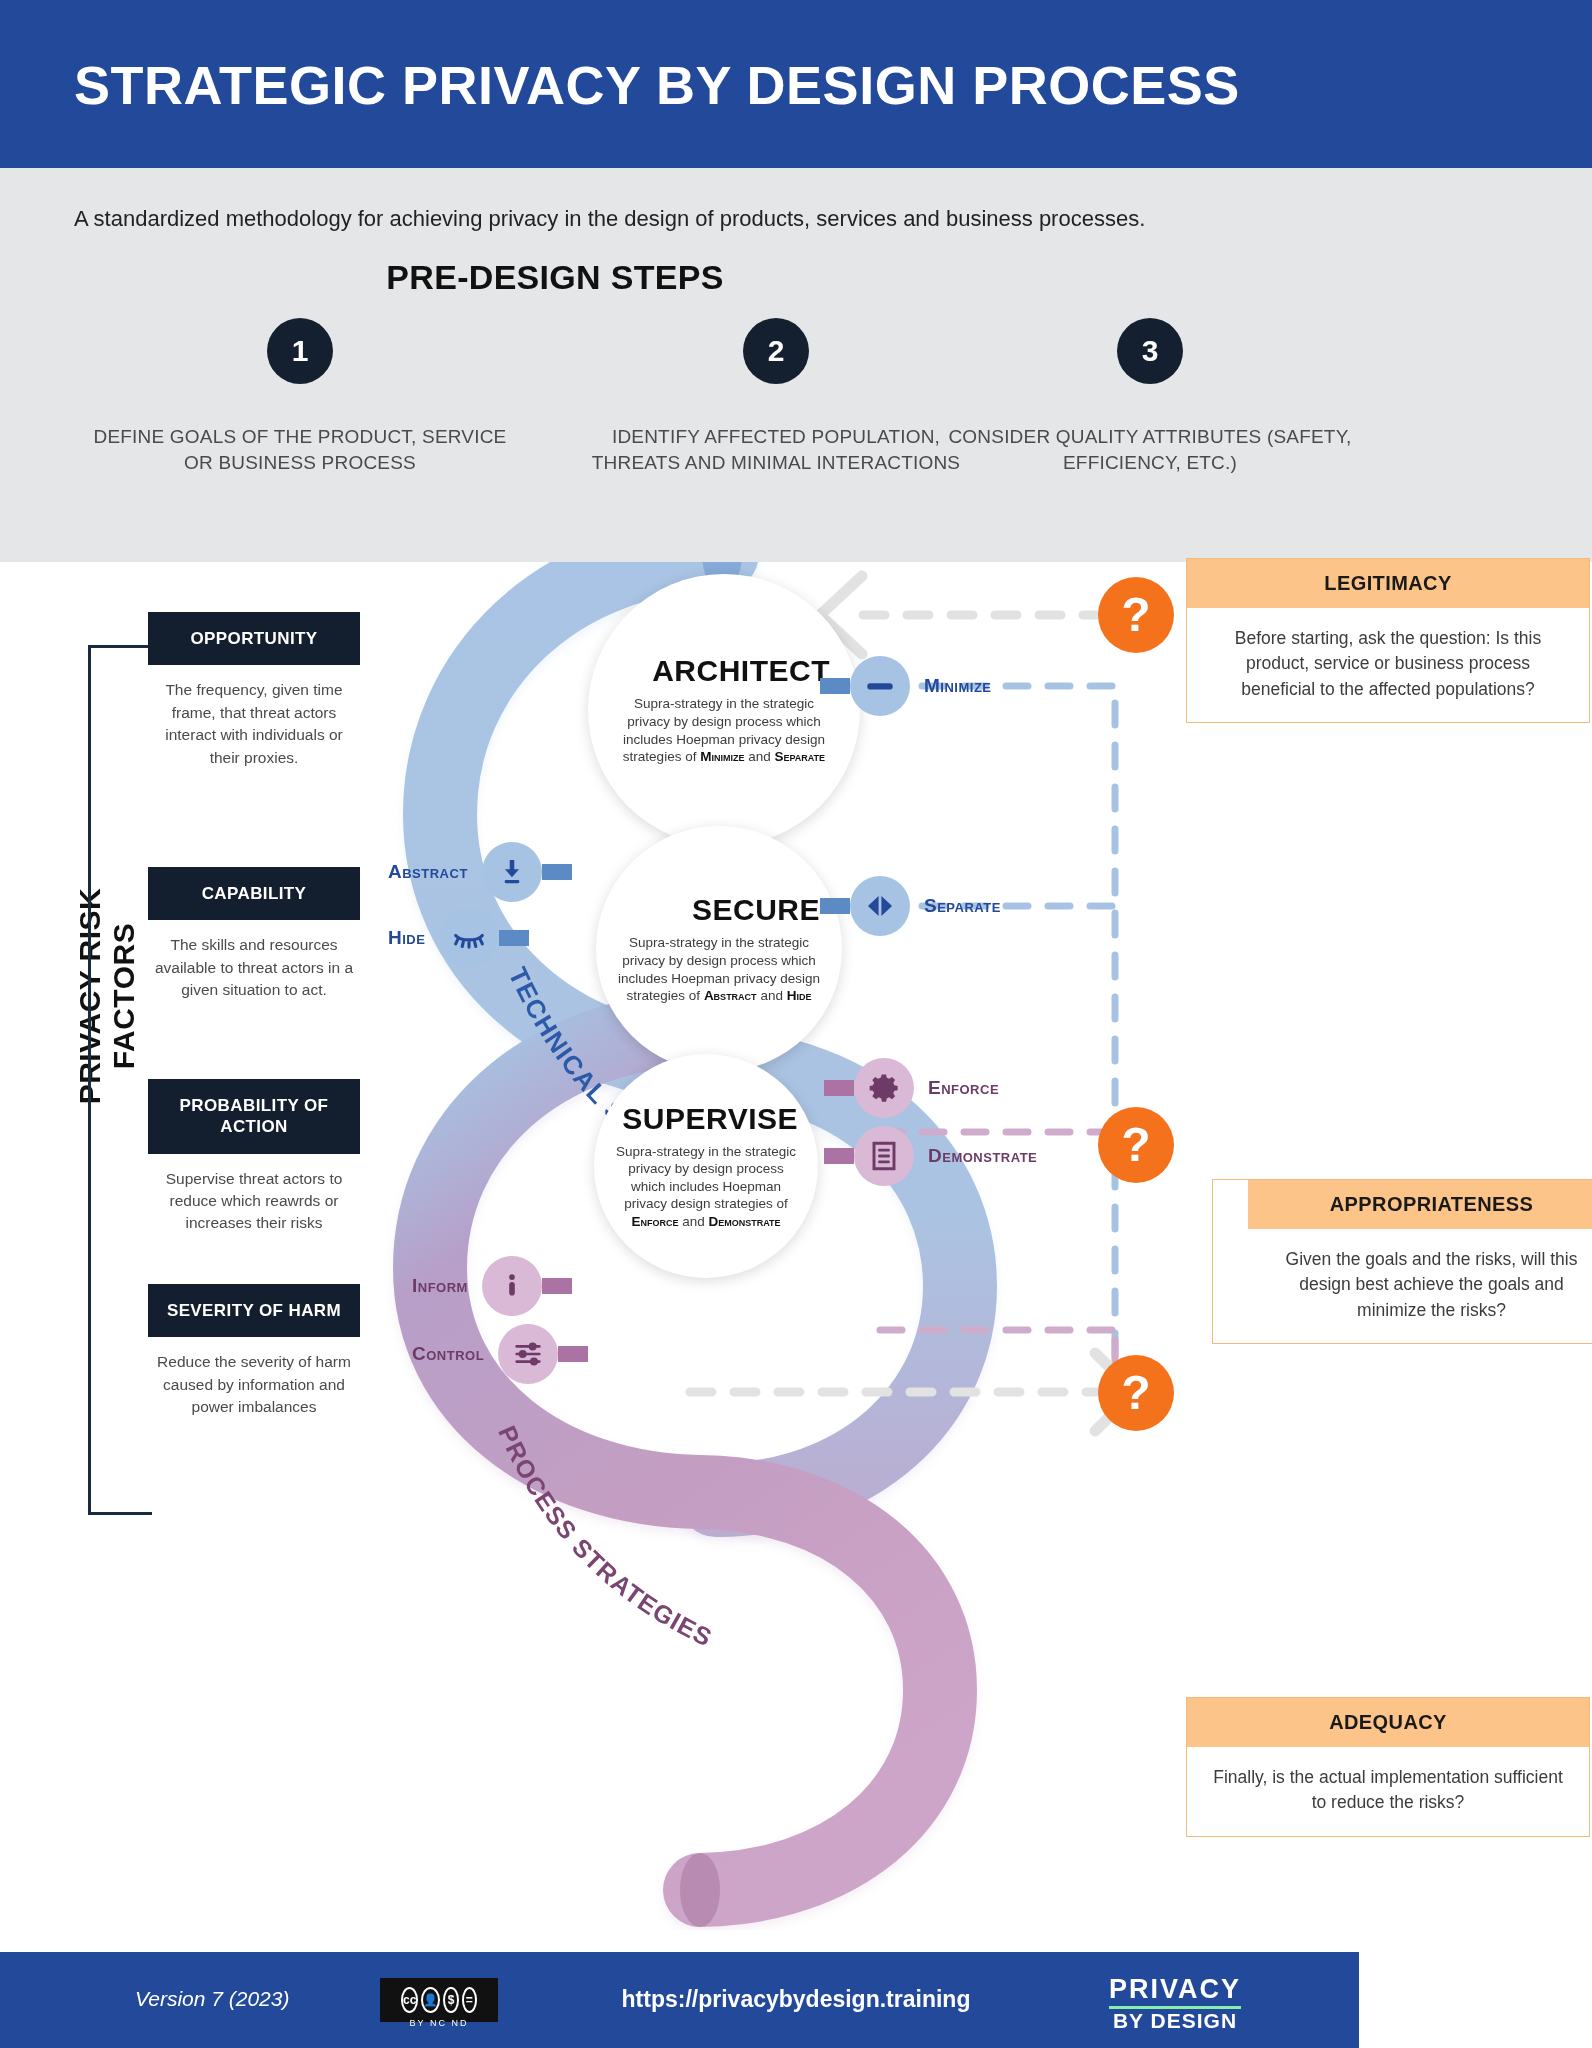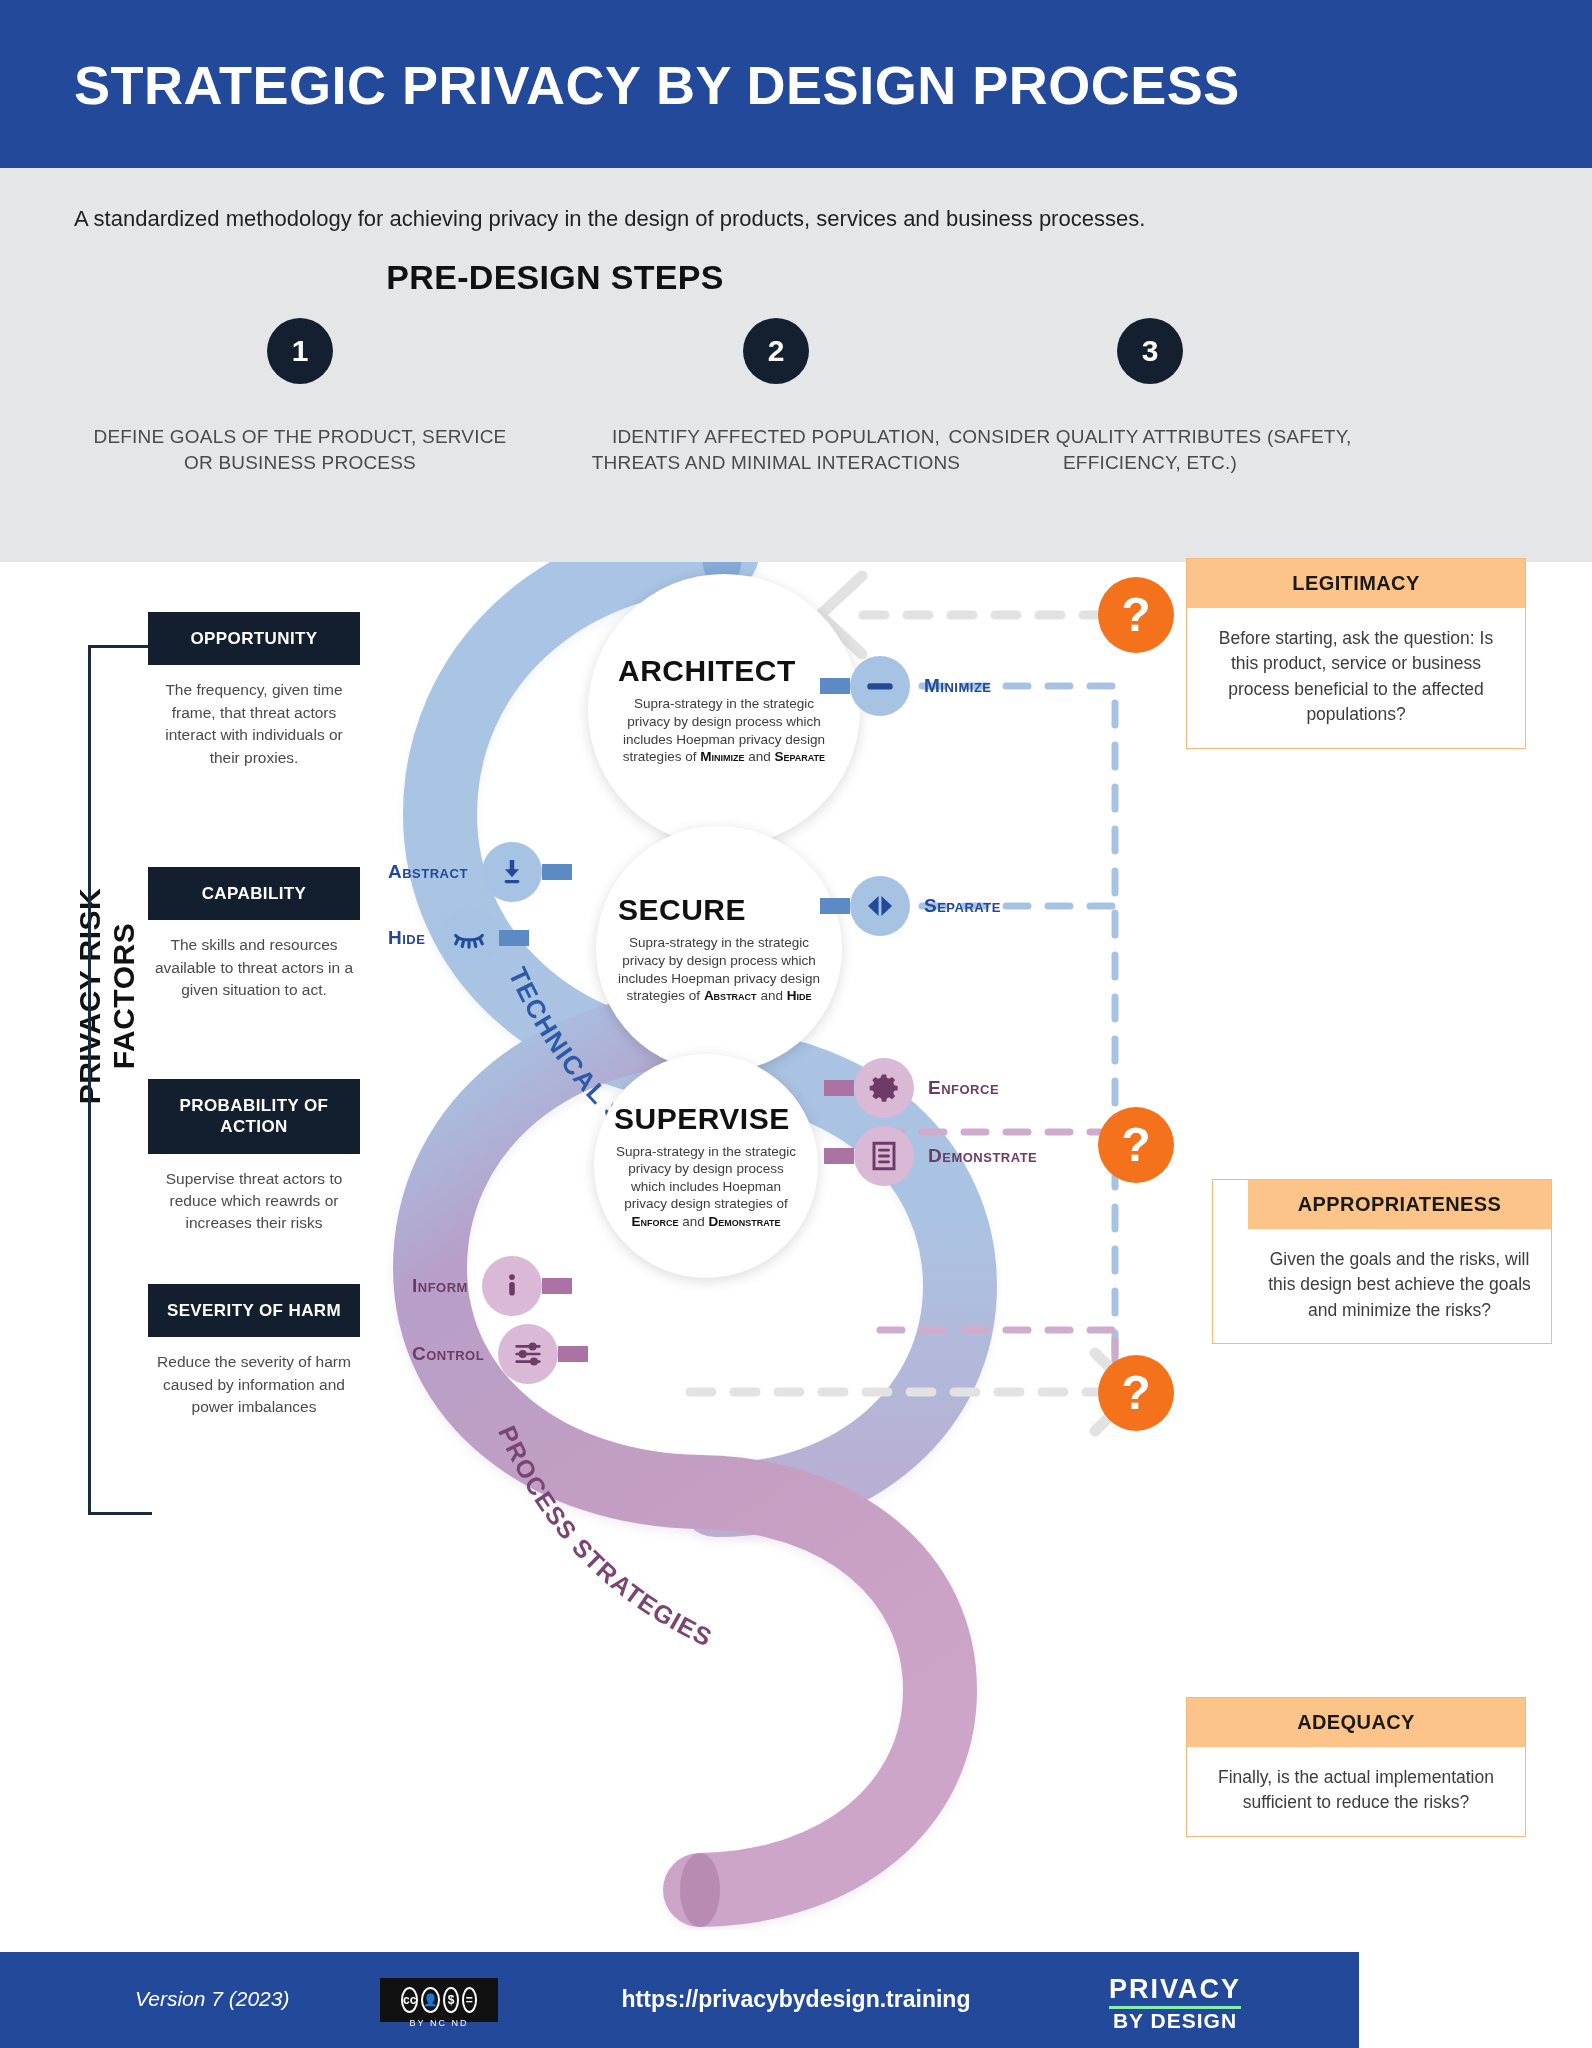--- a/index.html
+++ b/index.html
@@ -87,21 +87,21 @@
   .ri-3 { top: 517px; }
   .ri-4 { top: 722px; }
 
   
   .stage { position: absolute; left: 0; top: 0; width: 1592px; height: 1368px; }
 
   
   .supra {
     position: absolute; border-radius: 50%; background: #ffffff;
     box-shadow: 0 3px 14px rgba(0,0,0,.14);
-    display: flex; flex-direction: column; align-items: flex-start; justify-content: center;
+    display: flex; flex-direction: column; align-items: flex-end; justify-content: center;
     text-align: center;
   }
   .supra-name { font-size: 30px; font-weight: bold; color: #111111; letter-spacing: .5px; }
   .supra-desc { font-size: 13.5px; color: #3c3c3c; line-height: 1.3; margin-top: 7px; }
   .supra-desc b { font-variant: small-caps; font-weight: bold; color:#111; }
 
   .c-architect { left: 588px; top: 12px;  width: 272px; height: 272px; padding: 0 30px; }
   .c-secure    { left: 596px; top: 264px; width: 246px; height: 246px; padding: 0 22px; }
   .c-supervise { left: 594px; top: 492px; width: 224px; height: 224px; padding: 0 20px; }
   .c-balance   { left: 622px; top: 690px; width: 214px; height: 214px; padding: 0 22px; }
@@ -130,21 +130,21 @@
   .qmark {
     position: absolute; width: 76px; height: 76px; border-radius: 50%;
     background: #f4721c; color: #ffffff;
     font-size: 48px; font-weight: bold;
     display: flex; align-items: center; justify-content: center;
     line-height: 1;
   }
 
   
   .panel {
-    position: absolute; width: 340px;
+    position: absolute; width: 404px;
     border: 1.5px solid #f5b97a; background: #ffffff;
   }
   .panel-head {
     background: #fcc488; color: #1a1a1a;
     font-size: 20px; font-weight: bold; letter-spacing: .4px;
     text-align: center; padding: 13px 4px;
   }
   .panel-body {
     font-size: 17.5px; color: #3c3c3c; text-align: center;
     line-height: 1.45; padding: 18px 20px 20px 20px;

